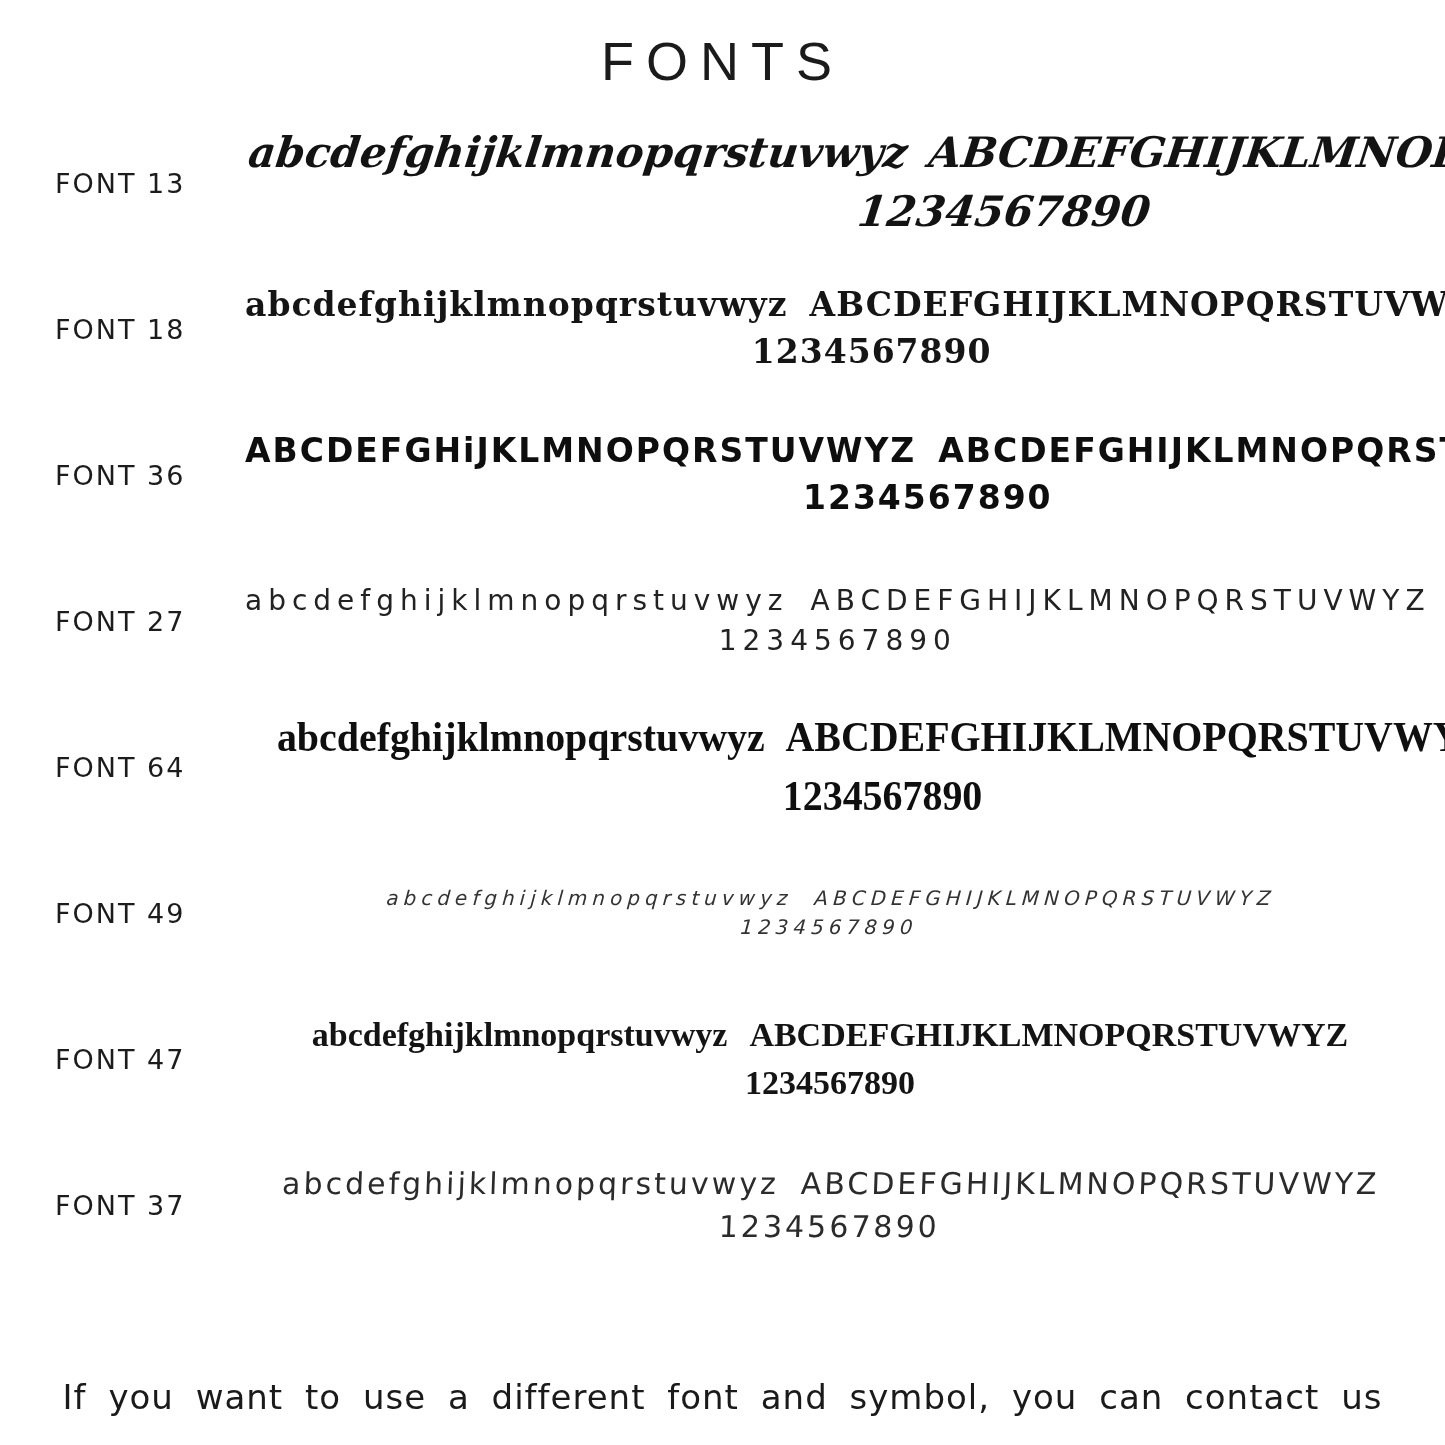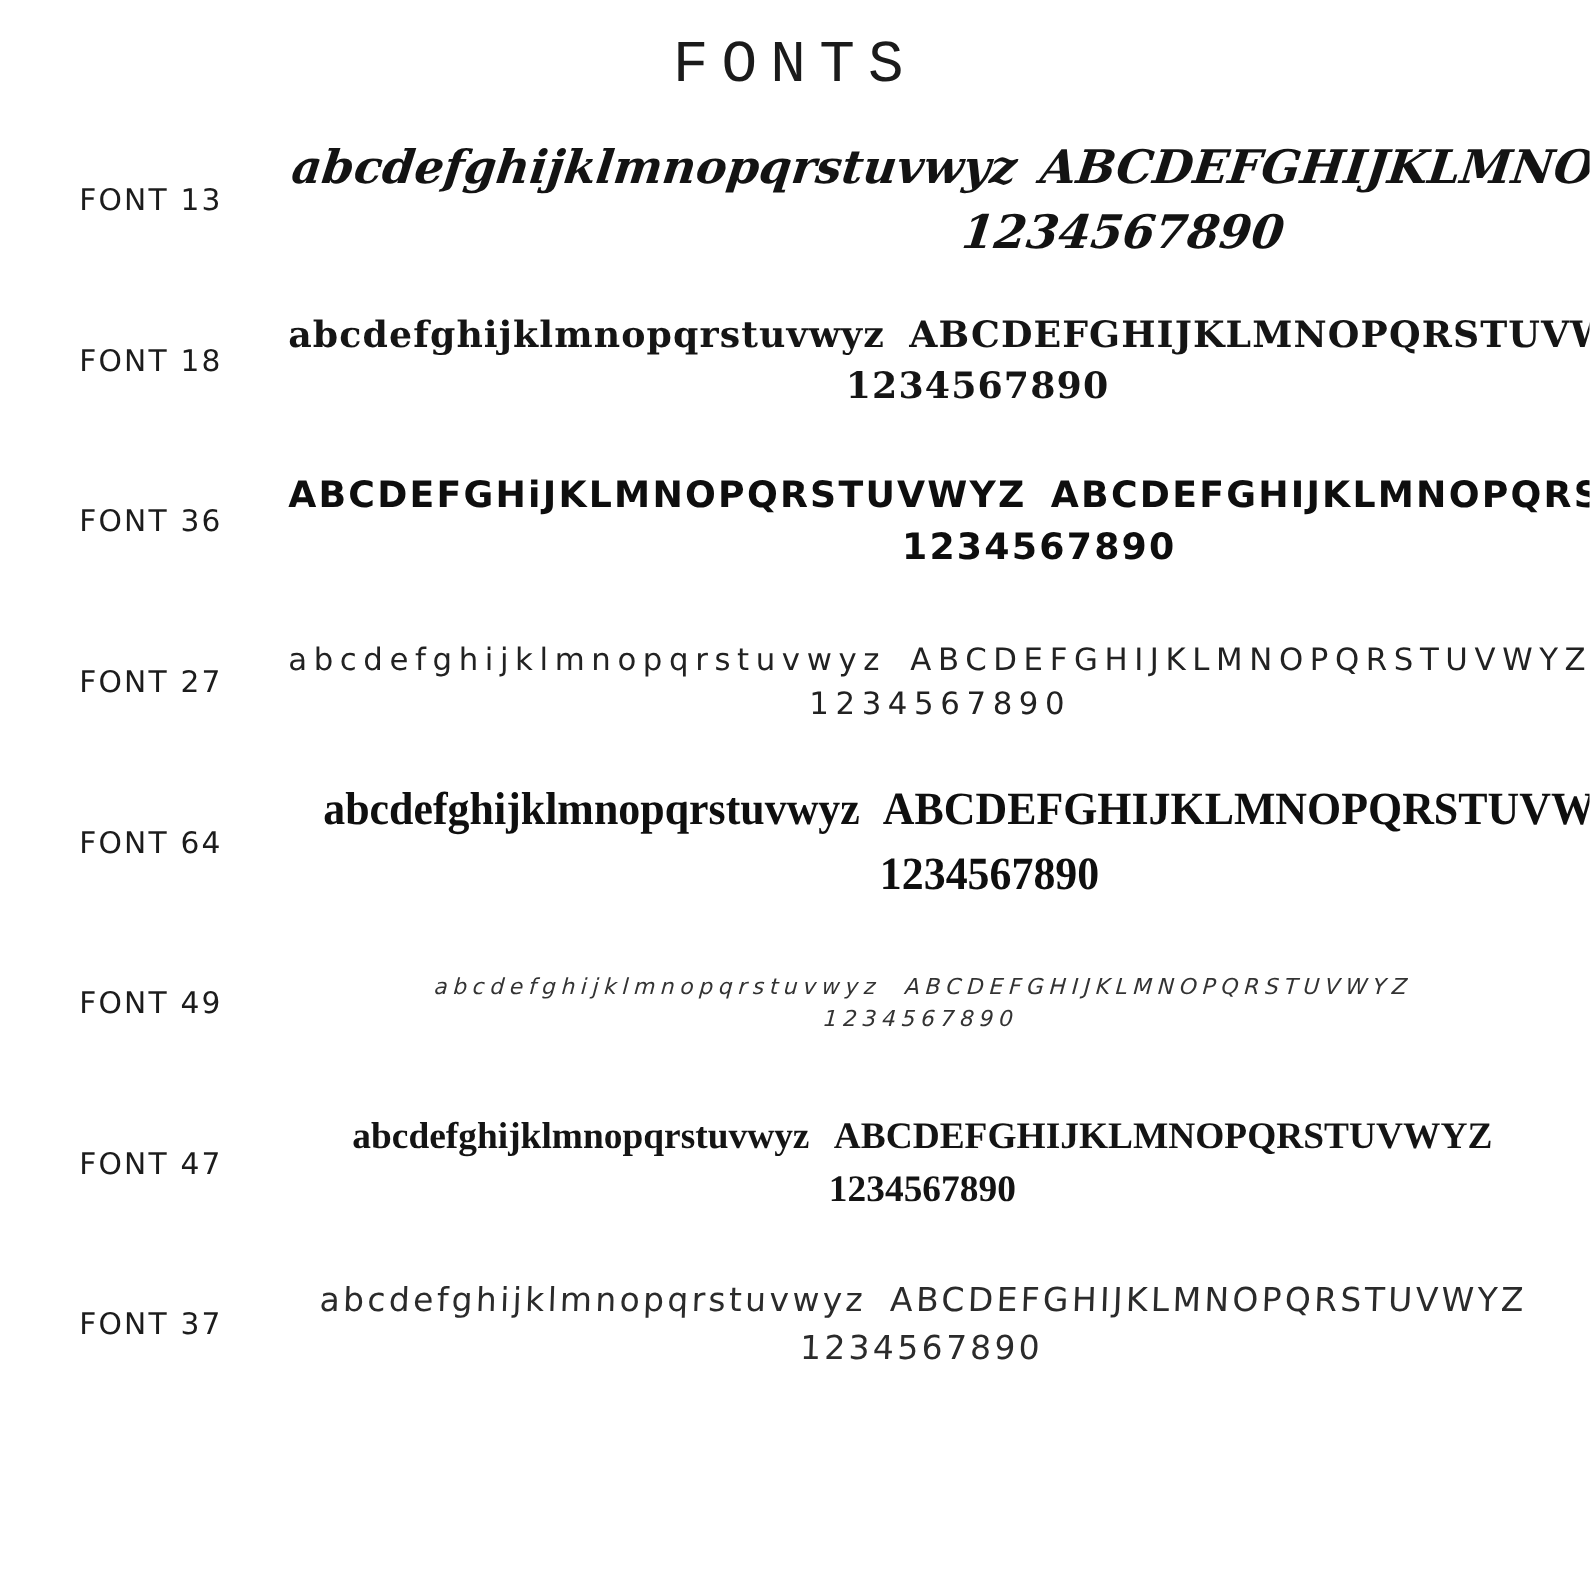--- a/index.html
+++ b/index.html
@@ -3,23 +3,23 @@
 <meta charset="utf-8">
 <style>
   html,body{margin:0;padding:0;}
   body{
     width:1445px;height:1445px;background:#ffffff;overflow:hidden;
     font-family:"DejaVu Sans",sans-serif;color:#111;
   }
   .sheet{width:1445px;height:1445px;display:flex;flex-direction:column;}
   .title{
     text-align:center;margin-top:30px;font-size:54px;letter-spacing:12px;
-    color:#1b1b1b;font-family:Liberation Mono, monospace;font-weight:400;
+    color:#1b1b1b;font-family:Liberation Sans, sans-serif;font-weight:400;
   }
-  .rows{flex:0 0 auto;margin-top:18px;padding-left:17px;}
+  .rows{flex:0 0 auto;margin-top:18px;}
   .font-row{
     display:flex;align-items:center;min-height:146px;padding:0 30px 0 55px;
   }
   .font-label{
     flex:0 0 190px;font-size:27px;letter-spacing:2px;color:#1c1c1c;
     font-family:"DejaVu Sans",sans-serif;white-space:nowrap;
   }
   .sample{flex:1 1 auto;text-align:center;line-height:1.35;}
   .sample .line1 span{white-space:nowrap;}
   .sample .lower{margin-right:22px;}
@@ -117,14 +117,15 @@
     <div class="font-row">
       <div class="font-label">FONT 37</div>
       <div class="sample s71">
         <div class="line1"><span class="lower">abcdefghijklmnopqrstuvwyz</span><span class="upper">ABCDEFGHIJKLMNOPQRSTUVWYZ</span></div>
         <div class="line2">1234567890</div>
       </div>
     </div>
 
   </div>
 
+  <div class="footer">If you want to use a different font and symbol, you can contact us</div>
 
 </div>
 
 </body></html>

